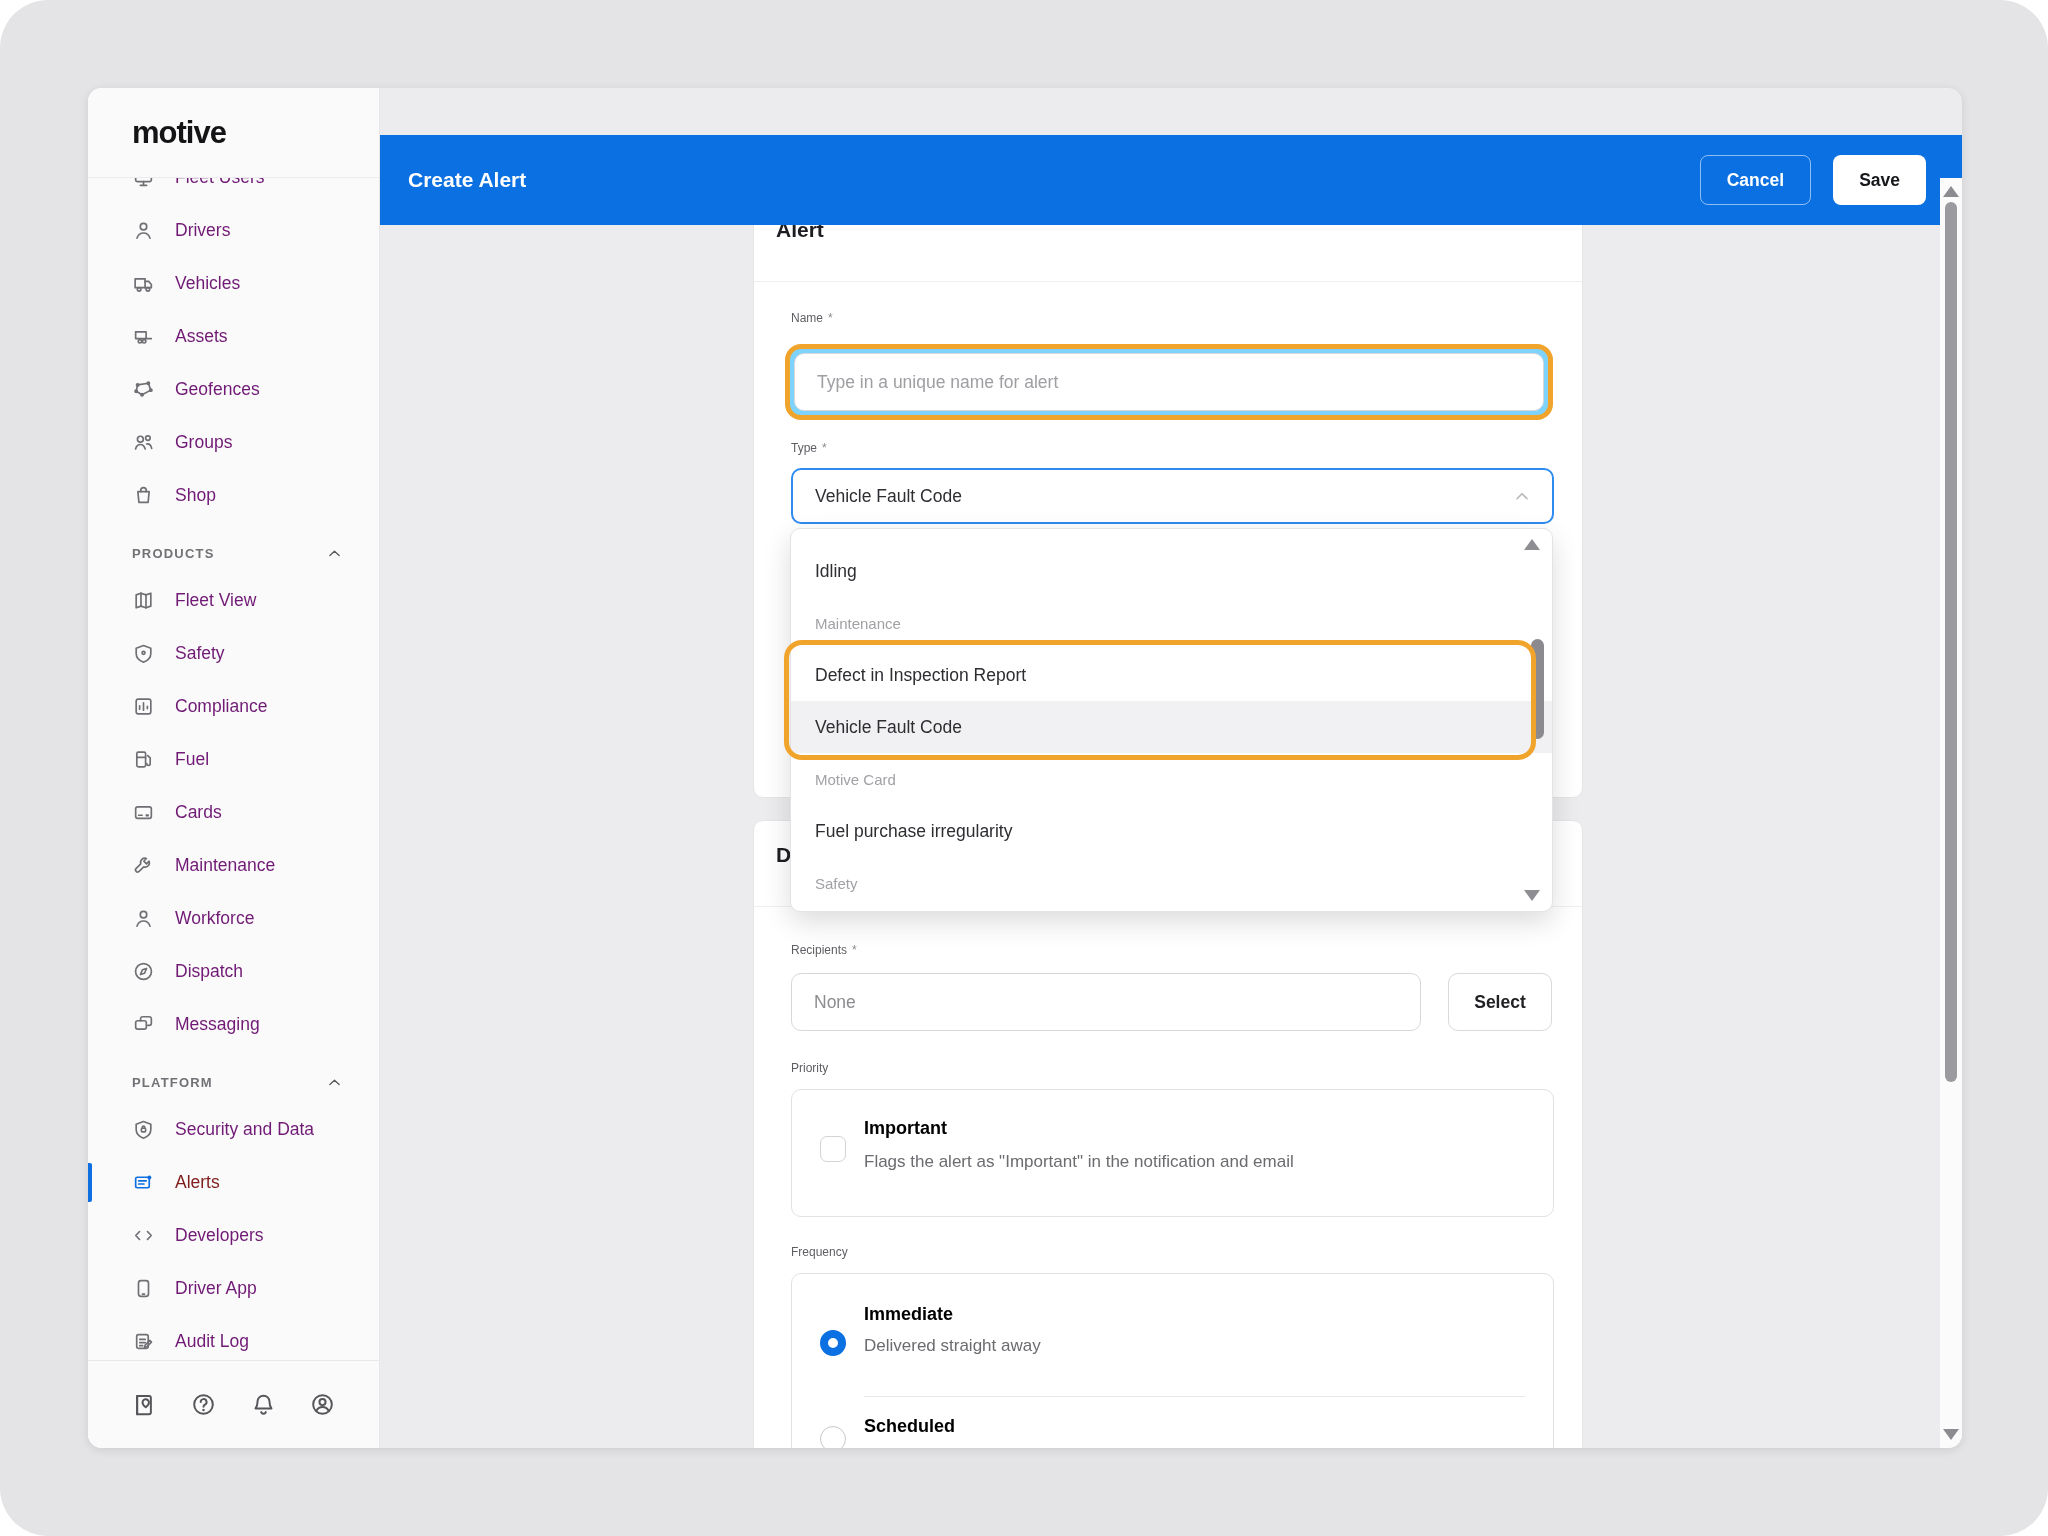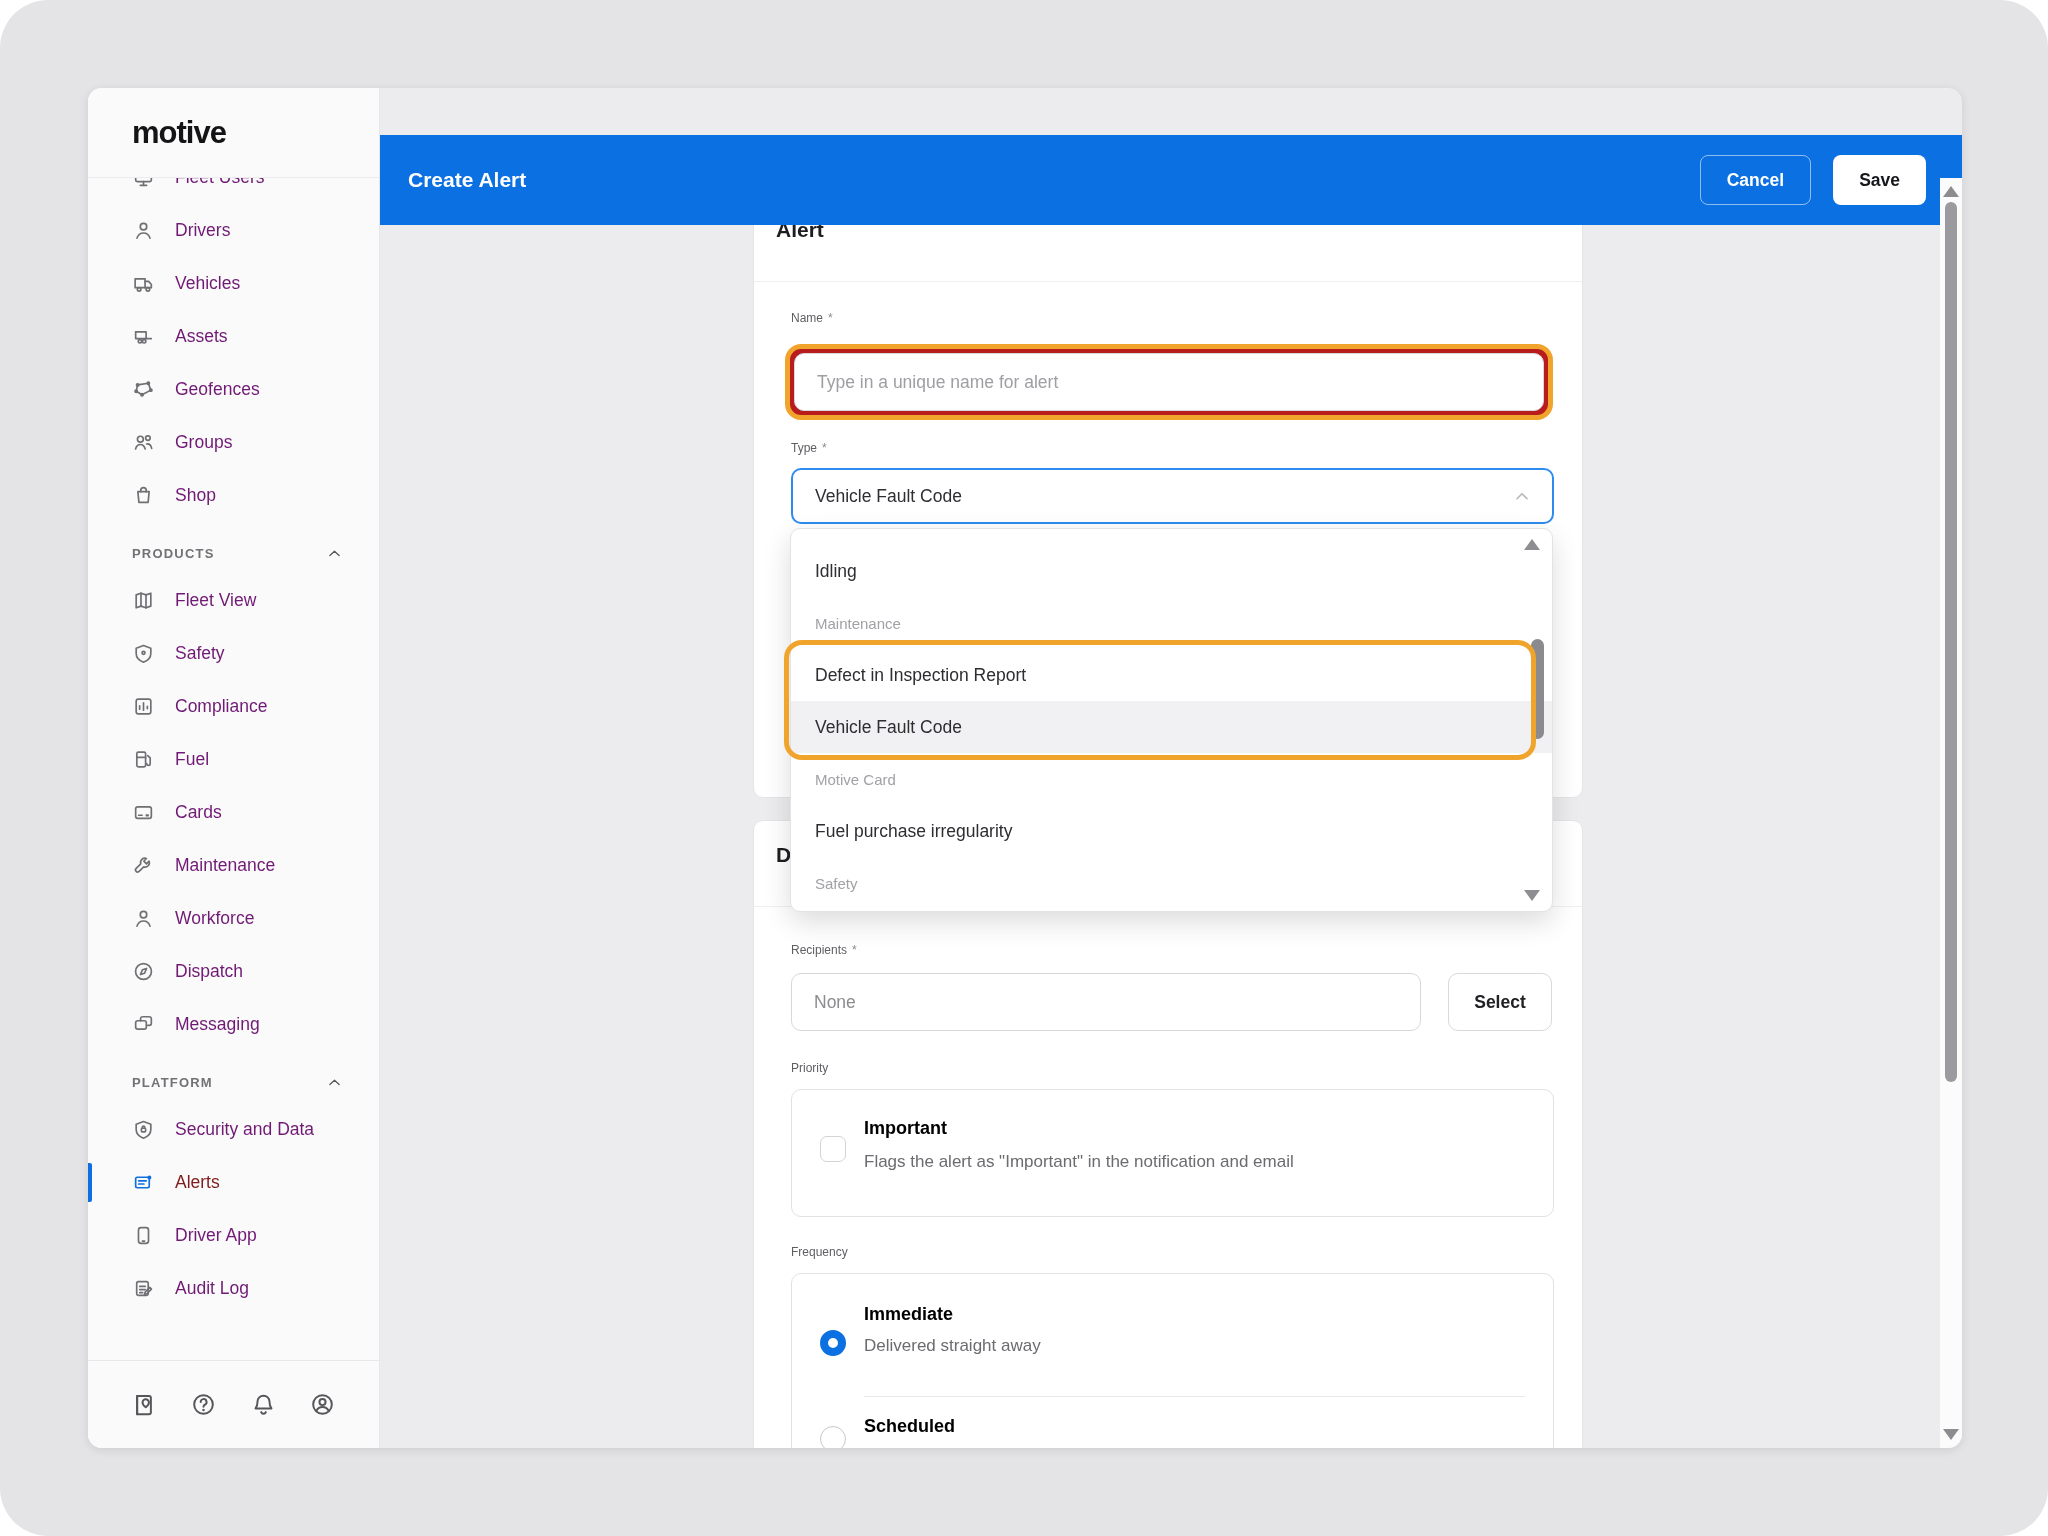--- a/index.html
+++ b/index.html
@@ -35,21 +35,21 @@
   
   .content{position:absolute;left:292px;top:90px;right:0;bottom:0;background:#ECECEE;overflow:hidden;}
   .card{position:absolute;left:373px;width:830px;background:#fff;border:1px solid #E5E5E7;border-radius:10px;z-index:1;}
   .card-title{position:absolute;left:22px;top:22px;font-size:21px;font-weight:700;color:#1E1E22;}
   .card-divider{position:absolute;left:0;top:85px;width:100%;height:1px;background:#EFEFF1;}
   .card-alert{top:17px;height:603px;}
   .card-delivery{top:642px;height:800px;}
   .fld-lbl{position:absolute;font-size:12px;color:#5E5E63;}
   .req{margin-left:5px;color:#8A8A8E;}
 
-  .ring{border:5px solid #F0A42C;border-radius:16px;background:#b91c1c;}
+  .ring{border:5px solid #F0A42C;border-radius:16px;background:#7dd3fc;}
   .ring-name{position:absolute;left:31px;top:148px;width:768px;height:76px;padding:4px;}
   .name-input{width:100%;height:100%;border:1px solid #D8D8DB;border-radius:10px;padding:0 22px;font-size:17.5px;font-family:inherit;color:#2E2E33;outline:none;}
   .name-input::placeholder{color:#9E9EA3;}
 
   .type-select{position:absolute;left:37px;top:272px;width:763px;height:56px;border:2px solid #2E8BF0;border-radius:10px;background:#fff;display:flex;align-items:center;justify-content:space-between;padding:0 20px 0 22px;font-size:17.5px;color:#2E2E33;cursor:pointer;}
   .type-select .icn{width:20px;height:20px;color:#B7B7BC;stroke-width:1.8;}
 
   
   .dropdown{position:absolute;left:410px;top:350px;width:763px;height:384px;background:#fff;border:1px solid #E3E3E6;border-radius:10px;box-shadow:0 10px 28px rgba(0,0,0,.14);z-index:5;padding-top:16px;overflow:hidden;}
   .dd-item{height:52px;display:flex;align-items:center;padding-left:24px;font-size:17.5px;color:#2D2D32;cursor:pointer;}
@@ -238,20 +238,26 @@
             <div class="active-bar"></div>
             <svg class="icn" viewBox="0 0 22 22">
               <rect x="3.5" y="6" width="13" height="10" rx="1.6"></rect>
               <path d="M6.4 9.4h7.2M6.4 12.4h5"></path>
               <circle cx="16.6" cy="6.2" r="1.9" fill="currentColor" stroke="none"></circle>
             </svg>
             <span>Alerts</span>
           </div>
           <div class="nav-item">
             <svg class="icn" viewBox="0 0 22 22">
+              <path d="M7.2 7.2 3.6 11l3.6 3.8M14.8 7.2 18.4 11l-3.6 3.8"></path>
+            </svg>
+            <span>Developers</span>
+          </div>
+          <div class="nav-item">
+            <svg class="icn" viewBox="0 0 22 22">
               <rect x="6.2" y="3.5" width="9.6" height="15" rx="2.4"></rect>
               <path d="M10 16.3h2"></path>
             </svg>
             <span>Driver App</span>
           </div>
           <div class="nav-item">
             <svg class="icn" viewBox="0 0 22 22">
               <rect x="4.5" y="4.5" width="11" height="13" rx="1.6"></rect>
               <path d="M7.4 9h5.2M7.4 12h5.2M7.4 15h2.8"></path>
               <path d="M12.6 14.4 17 10l1.6 1.6-4.4 4.4-2.2.6z"></path>

